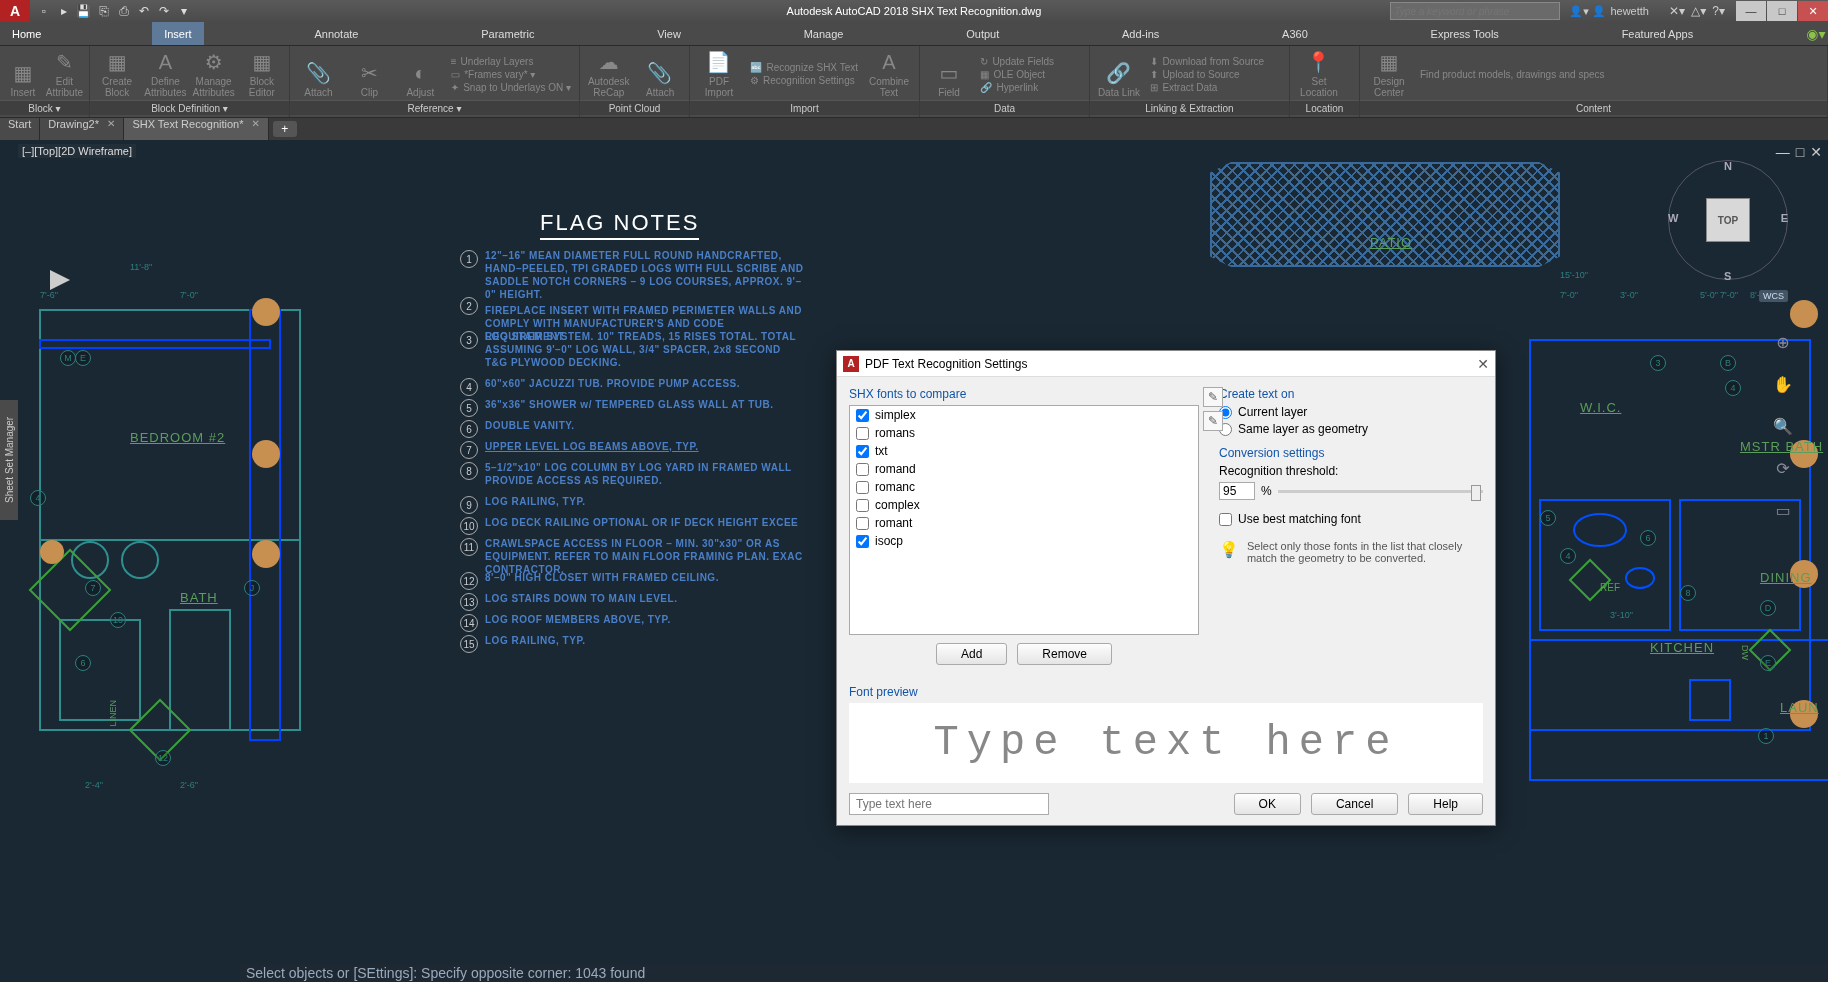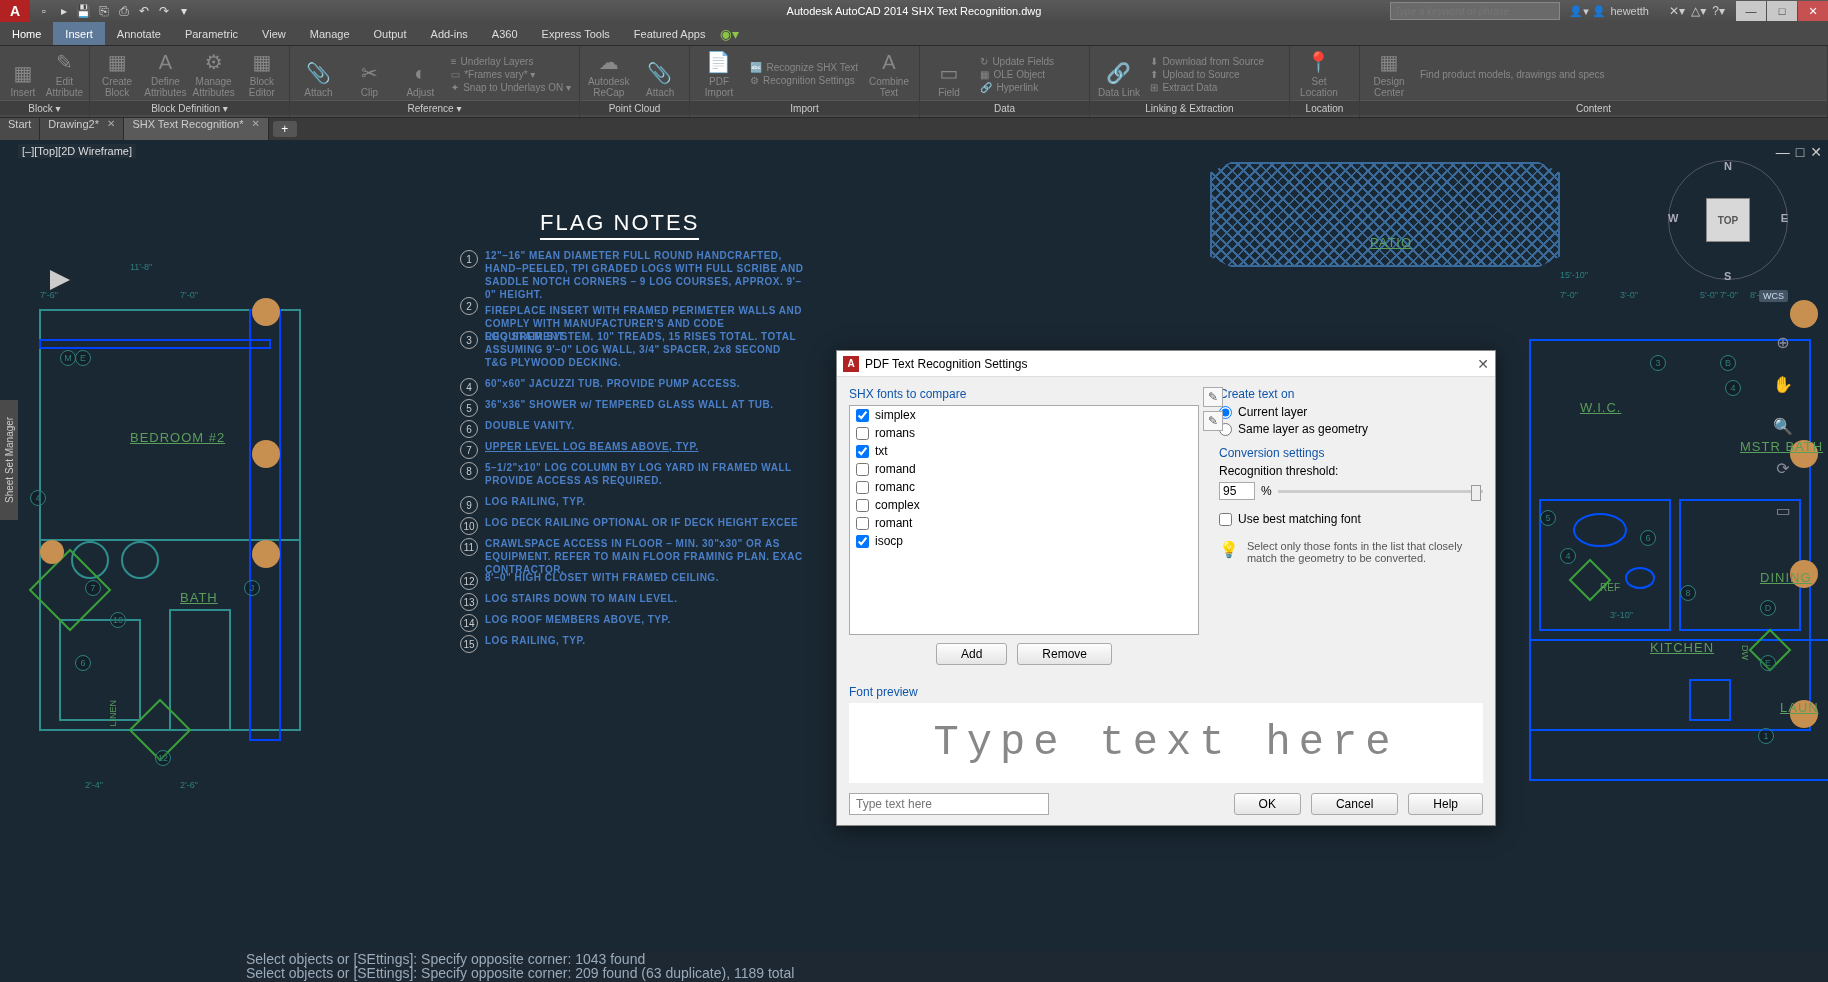--- a/index.html
+++ b/index.html
@@ -13,21 +13,21 @@
 .title-center { position: absolute; left: 50%; transform: translateX(-50%); color: #fff; font-size: 11px; }
 .title-right { position: absolute; right: 0; display: flex; align-items: center; height: 22px; }
 .search-box { background: #6a6a6a; border: 1px solid #888; height: 18px; width: 170px; color: #bbb; font-style: italic; font-size: 10px; padding: 0 4px; }
 .user-area { margin: 0 10px; color: #ccc; font-size: 11px; display: flex; align-items: center; gap: 4px; }
 .title-icons { display: flex; gap: 6px; margin: 0 10px; color: #ccc; }
 .win-controls { display: flex; }
 .win-btn { width: 30px; height: 20px; background: #c8c8c8; margin-left: 1px; display: flex; align-items: center; justify-content: center; font-size: 11px; color: #333; }
 .win-btn.close { background: #c75050; color: #fff; }
 
 
-.menu-bar { height: 24px; background: #4a4a4a; display: flex; align-items: stretch; border-bottom: 1px solid #2a2a2a; }
+.menu-bar { height: 24px; background: #4a4a4a; display: flex; align-items: stretch; border-bottom: 1px solid #2a2a2a; justify-content: space-between; }
 .menu-tab { padding: 0 12px; display: flex; align-items: center; color: #ddd; font-size: 11px; cursor: pointer; }
 .menu-tab.active { background: #5f7a99; color: #fff; }
 .menu-tab.home { color: #fff; }
 .bullet-btn { width: 24px; display: flex; align-items: center; justify-content: center; color: #8bc34a; font-size: 14px; }
 
 
 .ribbon { height: 72px; background: #4a4a4a; display: flex; border-bottom: 1px solid #2a2a2a; }
 .ribbon-group { display: flex; flex-direction: column; justify-content: space-between; border-right: 1px solid #3a3a3a; padding: 2px 0; }
 .ribbon-row { display: flex; align-items: center; gap: 2px; padding: 0 4px; flex: 1; }
 .ribbon-big { width: 50px; height: 52px; display: flex; flex-direction: column; align-items: center; justify-content: flex-end; color: #888; font-size: 10px; text-align: center; padding: 2px; }
@@ -115,21 +115,21 @@
   <div class="qa-icons">
     <span>▫</span>
     <span>▸</span>
     <span>💾</span>
     <span>⎘</span>
     <span>⎙</span>
     <span>↶</span>
     <span>↷</span>
     <span>▾</span>
   </div>
-  <div class="title-center">Autodesk AutoCAD 2014   SHX Text Recognition.dwg</div>
+  <div class="title-center">Autodesk AutoCAD 2018   SHX Text Recognition.dwg</div>
   <div class="title-right">
     <input class="search-box" placeholder="Type a keyword or phrase" style="">
     <div class="user-area">
       <span>👤▾</span>
       <span>👤</span>
       <span>hewetth</span>
     </div>
     <div class="title-icons">
       <span>✕▾</span>
       <span>△▾</span>
@@ -492,21 +492,20 @@
   <div class="nav-tools">
     <div>⊕</div>
     <div>✋</div>
     <div>🔍</div>
     <div>⟳</div>
     <div>▭</div>
   </div>
 
   <div class="cmd">
     <div>Select objects or [SEttings]: Specify opposite corner: 1043 found</div>
-    <div>Select objects or [SEttings]: Specify opposite corner: 209 found (63 duplicate), 1189 total</div>
   </div>
 </div>
 
 <div class="dialog">
   <div class="dlg-title">
     <span class="logo">A</span>
     <span>PDF Text Recognition Settings</span>
     <span class="x">✕</span>
   </div>
   <div class="dlg-body">

